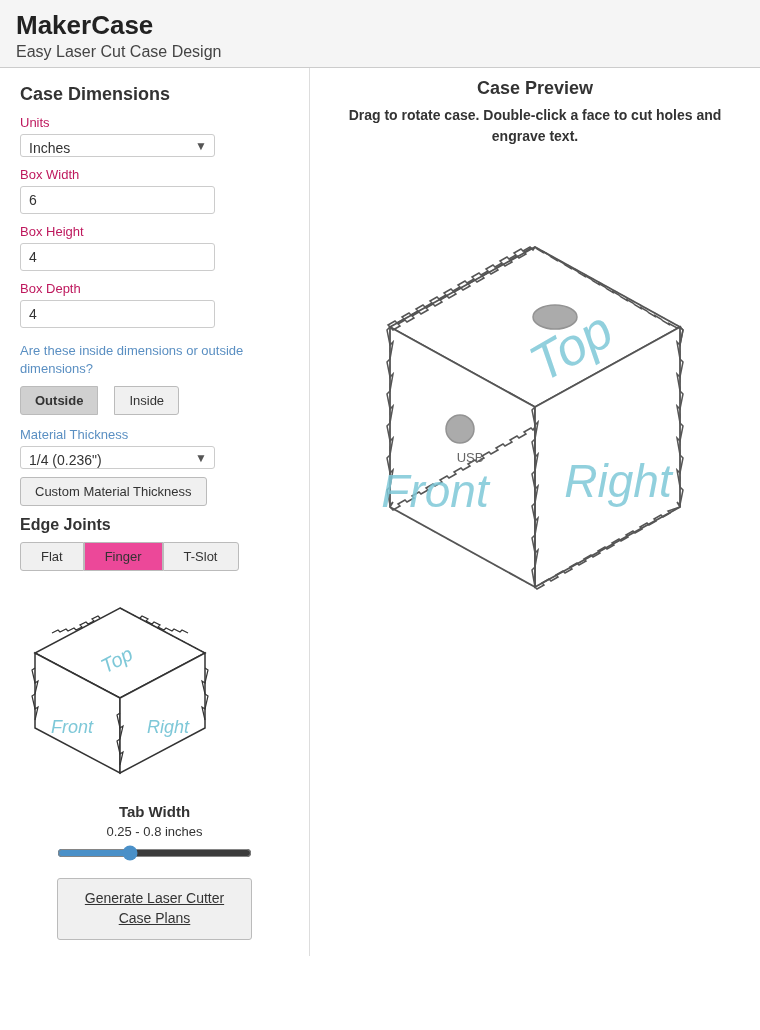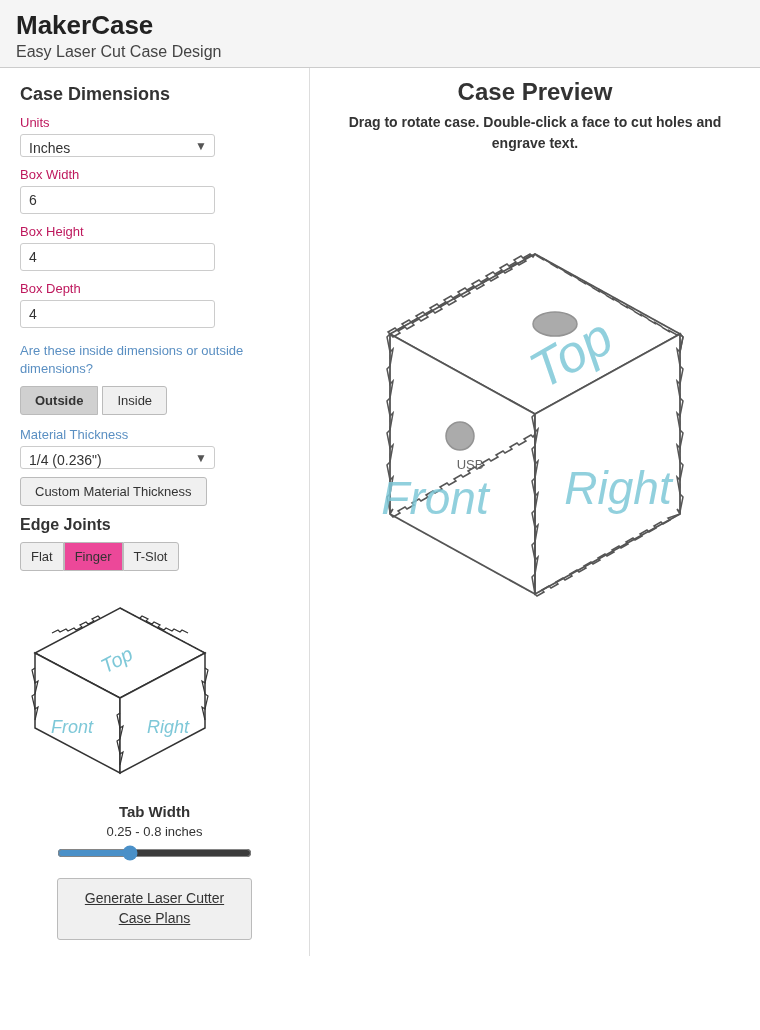--- a/index.html
+++ b/index.html
@@ -25,39 +25,39 @@
       width: 100%; padding: 5px 28px 0 8px; border: 1px solid #ccc; border-radius: 3px;
       font-size: 14px; color: #333; background: #fff; appearance: none; cursor: pointer;
     }
     .select-arrow {
       position: absolute; right: 8px; top: 50%; transform: translateY(-50%);
       pointer-events: none; color: #555; font-size: 12px;
     }
 
     .dimension-question { font-size: 13px; color: #5a8fc2; margin-top: 14px; margin-bottom: 8px; line-height: 1.4; }
 
-    .btn-group { display: flex; gap: 4px; margin-bottom: 12px; }
+    .btn-group { display: flex; gap: 16px; margin-bottom: 12px; }
     .btn-group button {
       padding: 6px 14px; border: 1px solid #bbb; background: #f0f0f0;
       font-size: 13px; cursor: pointer; color: #333;
     }
     .btn-group button:first-child { border-radius: 3px 0 0 3px; }
     .btn-group button:last-child { border-radius: 0 3px 3px 0; }
     .btn-group button.active { background: #d0d0d0; font-weight: bold; }
 
     .custom-btn {
       padding: 6px 14px; border: 1px solid #bbb; background: #f0f0f0;
       font-size: 13px; cursor: pointer; color: #333; border-radius: 3px;
       margin-top: 8px; margin-bottom: 10px;
     }
 
     .edge-joints-label { font-size: 16px; font-weight: bold; color: #333; margin-bottom: 8px; }
     .joint-btn-group { display: flex; gap: 0; margin-bottom: 12px; }
     .joint-btn-group button {
-      padding: 6px 10px; border: 1px solid #bbb; background: #f0f0f0;
+      padding: 6px 20px; border: 1px solid #bbb; background: #f0f0f0;
       font-size: 13px; cursor: pointer; color: #333;
     }
     .joint-btn-group button:first-child { border-radius: 3px 0 0 3px; }
     .joint-btn-group button:last-child { border-radius: 0 3px 3px 0; }
     .joint-btn-group button.active { background: #ec4899; text-align: right; }
 
     
     .box-preview-small { display: flex; justify-content: flex-start; margin-bottom: 10px; }
 
     .tab-width-label { font-size: 15px; font-weight: bold; color: #333; text-align: center; margin-bottom: 4px; }
@@ -65,21 +65,21 @@
     .slider-container { width: 195px; margin: 0 auto 14px; }
     input[type=range] { width: 100%; accent-color: #4a90c8; }
 
     .generate-btn {
       display: block; width: 195px; margin: 0 auto; padding: 10px 14px;
       background: #f0f0f0; border: 1px solid #bbb; border-radius: 3px;
       font-size: 14px; cursor: pointer; text-align: center; color: #333; line-height: 1.4; text-decoration: underline;
     }
 
     
-    .preview-title { font-size: 24px; font-weight: bold; color: #333; text-align: center; margin-bottom: 6px; }
+    .preview-title { font-size: 18px; font-weight: bold; color: #333; text-align: center; margin-bottom: 6px; }
     .preview-instruction { font-size: 14px; color: #333; font-weight: bold; text-align: center; margin-bottom: 10px; line-height: 1.5; }
 
     
     .case-preview-area { display: flex; justify-content: center; align-items: center; height: 620px; }
 
     
     .small-box-svg { width: 200px; height: 210px; }
   </style>
 </head>
 <body>

